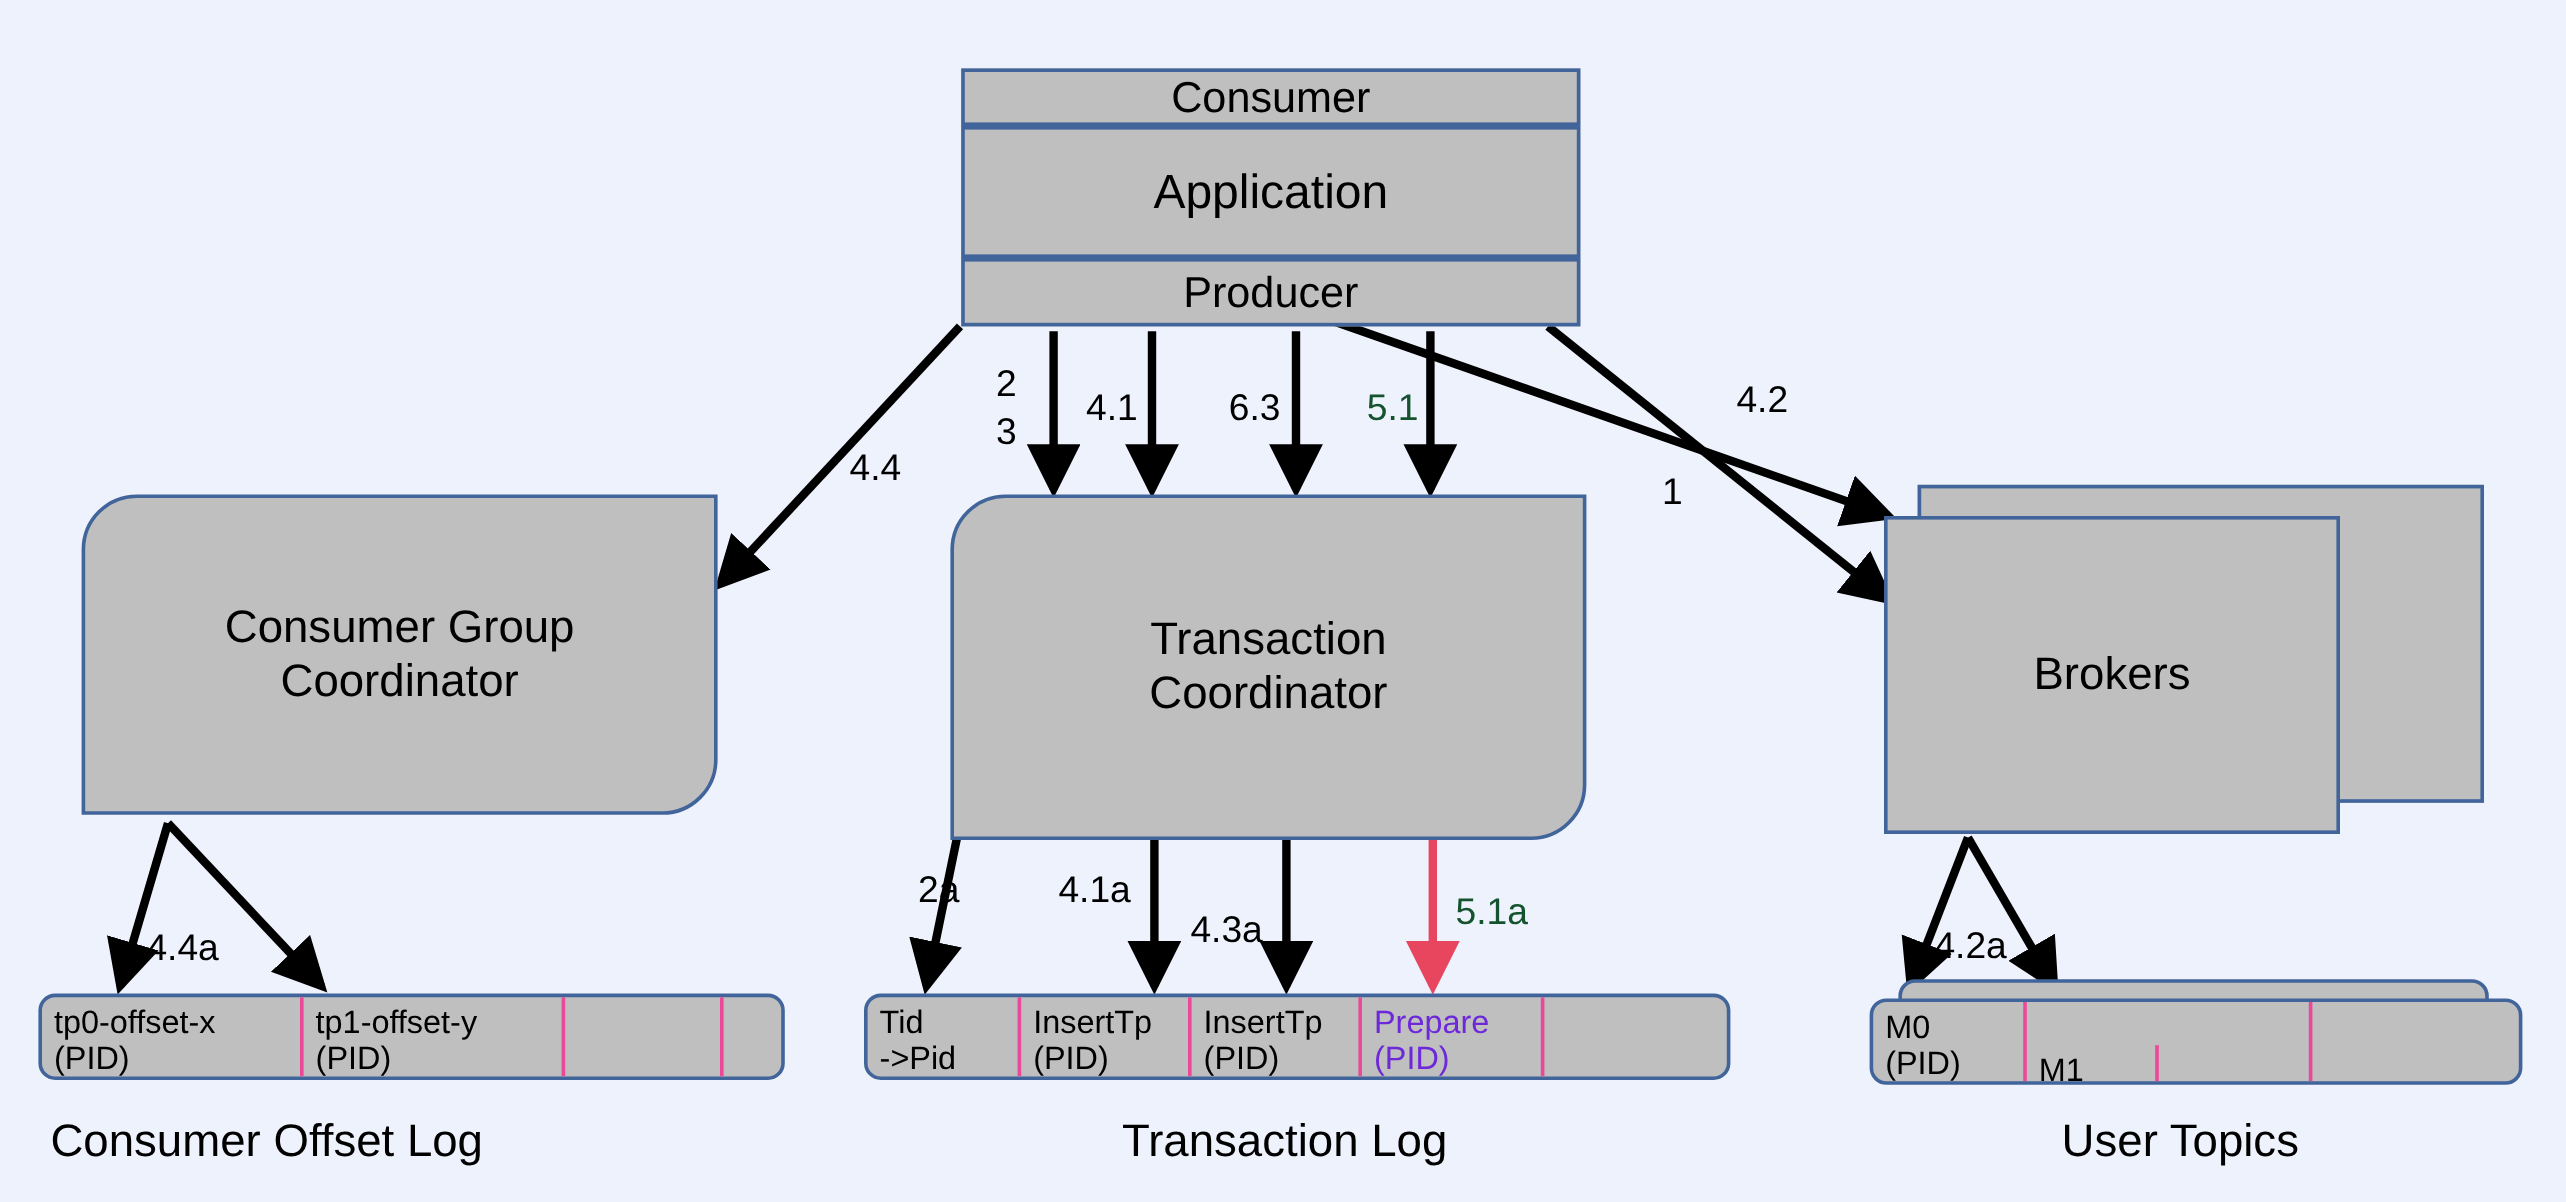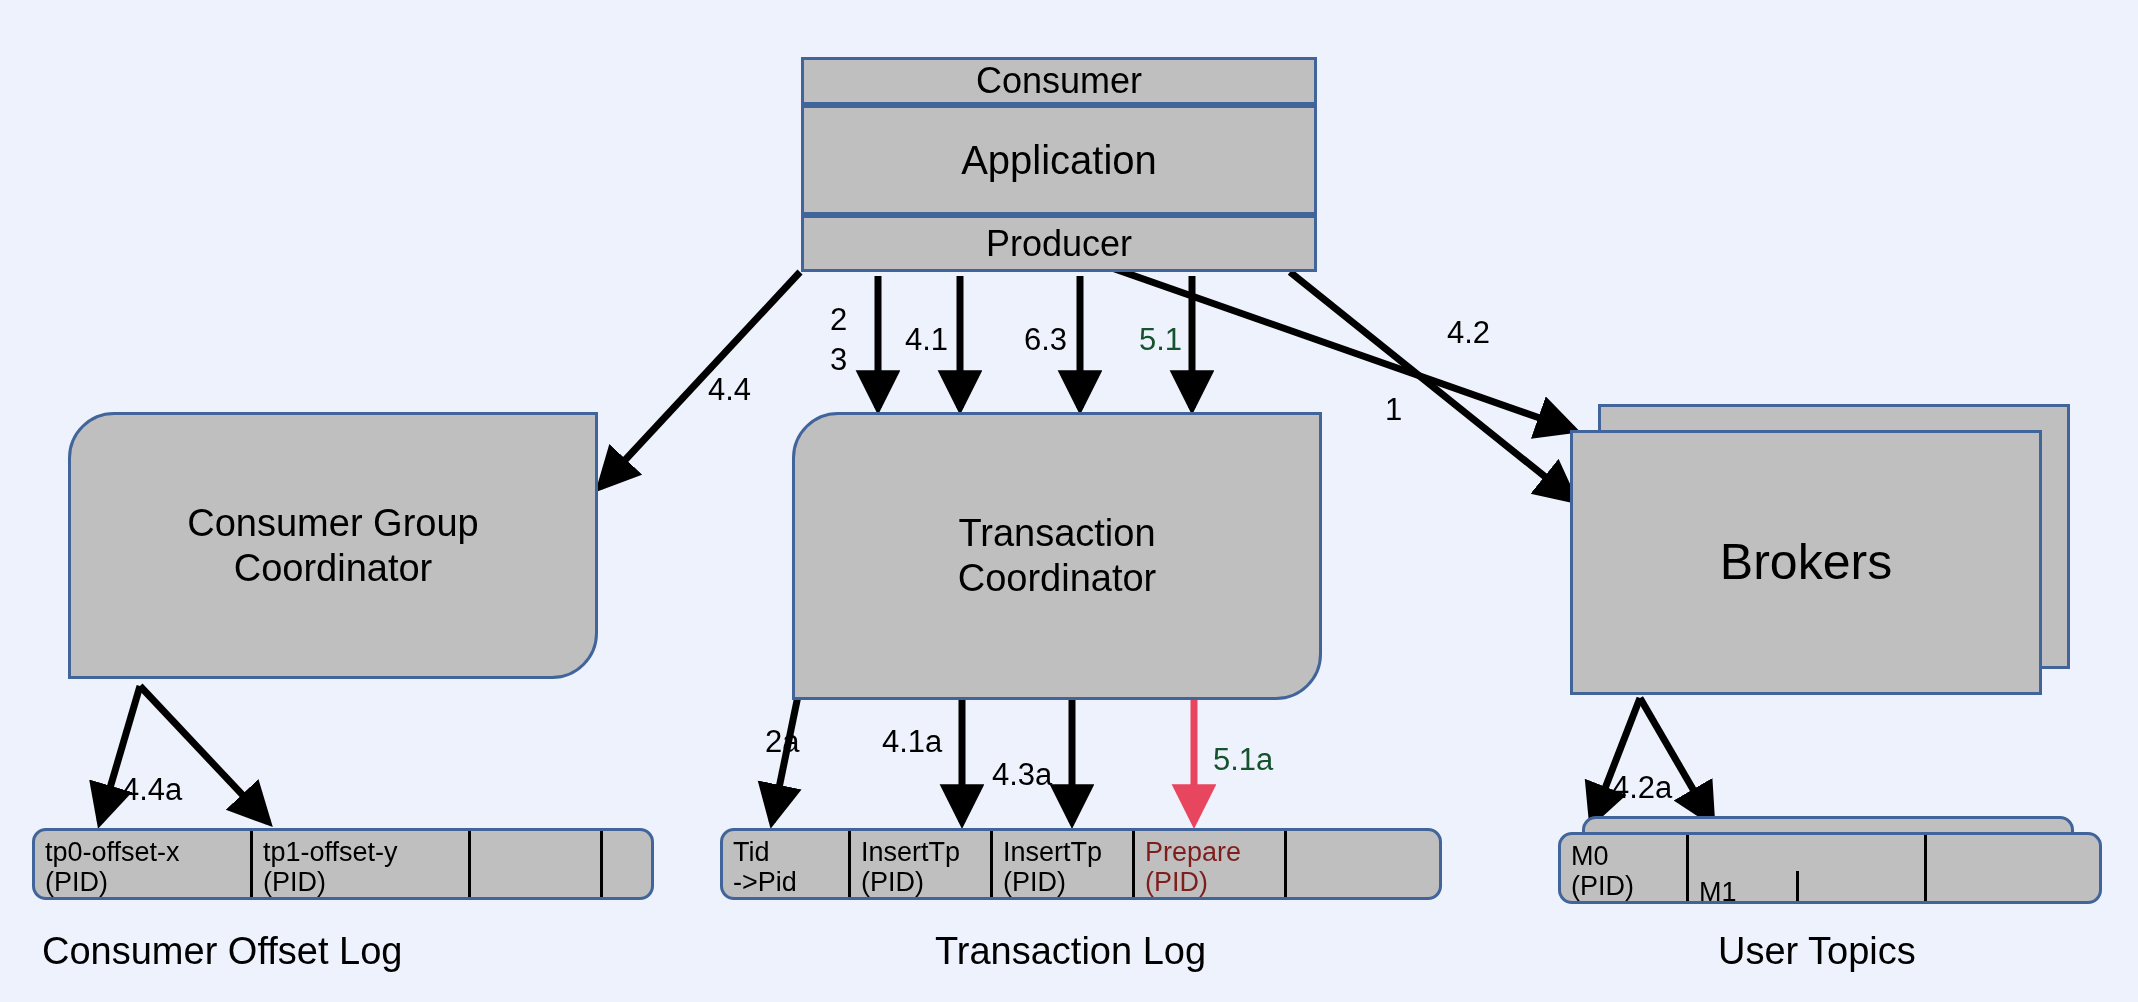--- a/index.html
+++ b/index.html
@@ -38,43 +38,43 @@
   #cell-consumer{top:0;height:48px;}
   #cell-application{top:48px;height:110px;font-size:40px;}
   #cell-producer{top:158px;height:57px;}
 
   
   #cgcoord{left:68px;top:412px;width:530px;height:267px;font-size:38px;}
   #txcoord{left:792px;top:412px;width:530px;height:288px;font-size:38px;}
 
   
   #brokers-back{left:1598px;top:404px;width:472px;height:265px;font-size:0;}
-  #brokers-front{left:1570px;top:430px;width:472px;height:265px;font-size:50px;}
+  #brokers-front{left:1570px;top:430px;width:380px;height:265px;font-size:38px;}
 
   
   .logstrip{
     position:absolute;
     background:#bfbfbf;
     border:3px solid #41659b;
     border-radius:14px;
     box-sizing:border-box;
     display:flex;
     overflow:hidden;
   }
   .logcell{
-    border-right:3px solid #000000;
+    border-right:3px solid #ec4899;
     box-sizing:border-box;
     padding:6px 8px 0 10px;
     font-size:27px;
     line-height:1.12;
     color:#000;
     white-space:pre-line;
   }
   .logcell:last-child{border-right:none;}
-  .logcell.red{color:#7f1d1d;}
+  .logcell.red{color:#6d28d9;}
 
   #offsetlog{left:32px;top:828px;width:622px;height:72px;}
   #offsetlog .logcell:nth-child(1){width:218px;}
   #offsetlog .logcell:nth-child(2){width:218px;}
   #offsetlog .logcell:nth-child(3){width:132px;}
   #offsetlog .logcell:nth-child(4){width:48px;}
 
   #txlog{left:720px;top:828px;width:722px;height:72px;}
   #txlog .logcell:nth-child(1){width:128px;}
   #txlog .logcell:nth-child(2){width:142px;}

